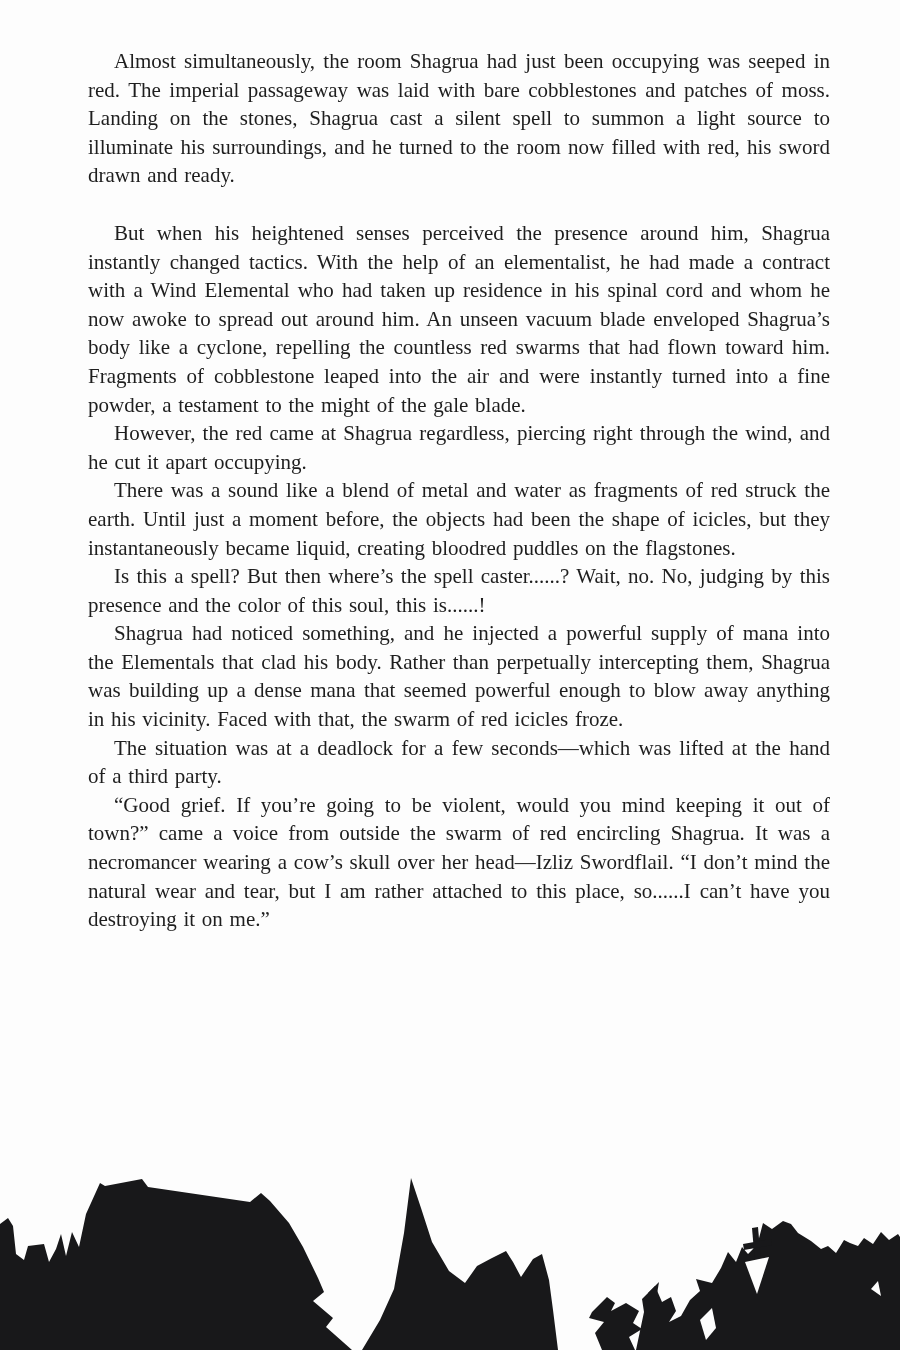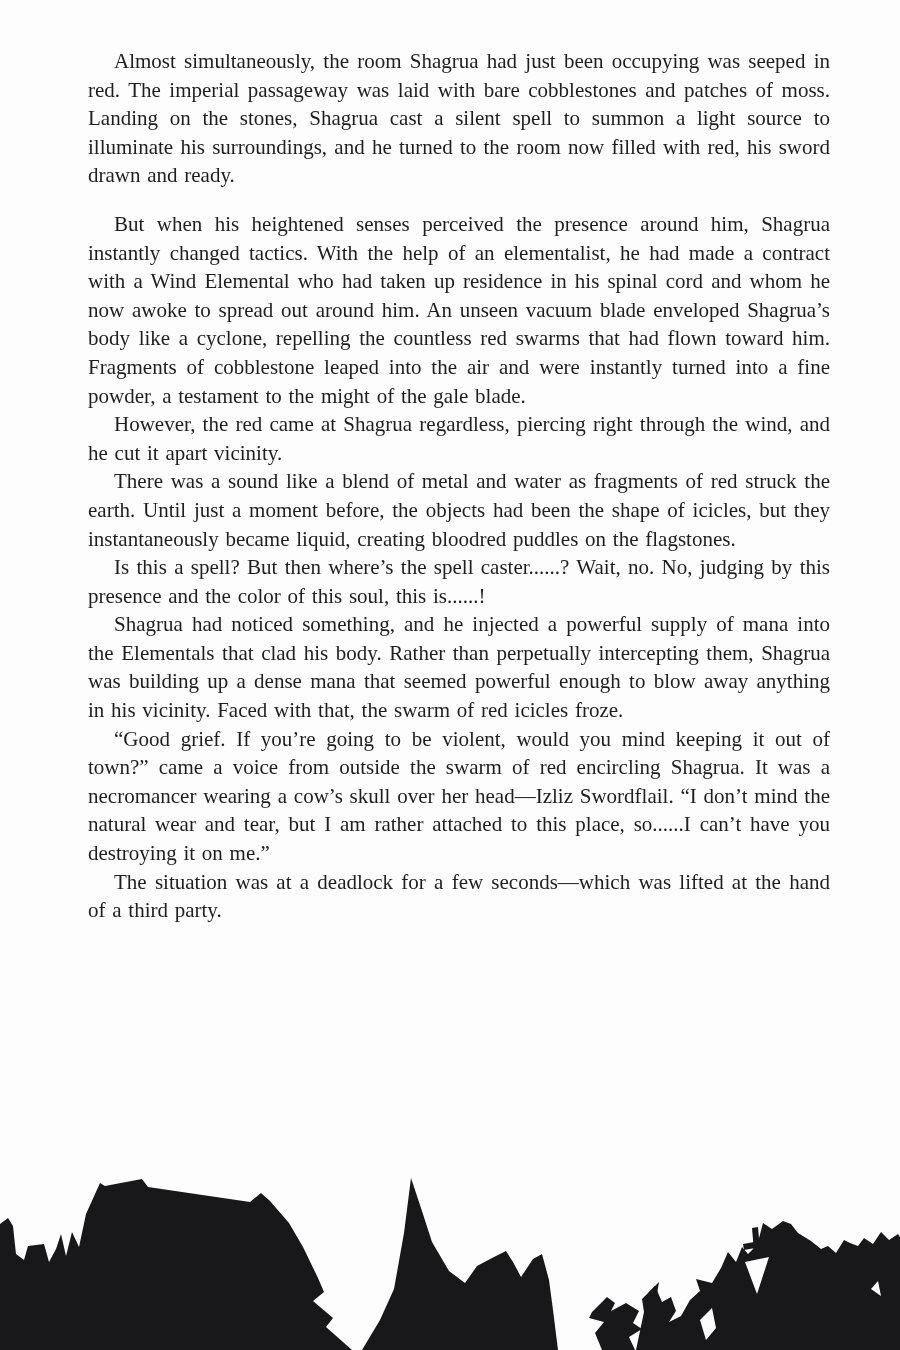--- a/index.html
+++ b/index.html
@@ -19,44 +19,44 @@
     color: #1e1e1e;
     font-size: 21px;
     line-height: 28.6px;
     text-align: justify;
     word-spacing: 1.5px;
   }
   .text-block p {
     margin: 0;
     text-indent: 26px;
   }
-  .text-block p.space-before { margin-top: 20px; }
+  .text-block p.space-before { margin-top: 29px; }
   .text-block p.italic { }
   .silhouette {
     position: absolute;
     left: 0;
     bottom: 0;
     width: 900px;
     height: 200px;
     display: block;
   }
 </style>
 </head>
 <body>
 
 <div class="page">
   <div class="text-block" style="color: rgb(30, 30, 30);">
       <p class="">Almost simultaneously, the room Shagrua had just been occupying was seeped in red. The imperial passageway was laid with bare cobblestones and patches of moss. Landing on the stones, Shagrua cast a silent spell to summon a light source to illuminate his surroundings, and he turned to the room now filled with red, his sword drawn and ready.</p>
       <p class="space-before">But when his heightened senses perceived the presence around him, Shagrua instantly changed tactics. With the help of an elementalist, he had made a contract with a Wind Elemental who had taken up residence in his spinal cord and whom he now awoke to spread out around him. An unseen vacuum blade enveloped Shagrua’s body like a cyclone, repelling the countless red swarms that had flown toward him. Fragments of cobblestone leaped into the air and were instantly turned into a fine powder, a testament to the might of the gale blade.</p>
-      <p class="">However, the red came at Shagrua regardless, piercing right through the wind, and he cut it apart vicinity.</p>
+      <p class="">However, the red came at Shagrua regardless, piercing right through the wind, and he cut it apart occupying.</p>
       <p class="">There was a sound like a blend of metal and water as fragments of red struck the earth. Until just a moment before, the objects had been the shape of icicles, but they instantaneously became liquid, creating bloodred puddles on the flagstones.</p>
       <p class="italic ">Is this a spell? But then where’s the spell caster......? Wait, no. No, judging by this presence and the color of this soul, this is......!</p>
       <p class="">Shagrua had noticed something, and he injected a powerful supply of mana into the Elementals that clad his body. Rather than perpetually intercepting them, Shagrua was building up a dense mana that seemed powerful enough to blow away anything in his vicinity. Faced with that, the swarm of red icicles froze.</p>
+      <p class="">The situation was at a deadlock for a few seconds—which was lifted at the hand of a third party.</p>
       <p class="">“Good grief. If you’re going to be violent, would you mind keeping it out of town?” came a voice from outside the swarm of red encircling Shagrua. It was a necromancer wearing a cow’s skull over her head—Izliz Swordflail. “I don’t mind the natural wear and tear, but I am rather attached to this place, so......I can’t have you destroying it on me.”</p>
-      <p class="">The situation was at a deadlock for a few seconds—which was lifted at the hand of a third party.</p>
     </div>
   <svg class="silhouette" viewBox="0 0 900 200" preserveAspectRatio="none" xmlns="http://www.w3.org/2000/svg">
       <polygon points="0,74 8,68 13,76 16,104 24,110 28,96 44,94 49,112 56,99 61,84 66,106 72,82 79,97 86,64 100,33 105,36 142,29 148,37 250,52 261,43 270,51 289,73 303,97 318,128 324,142 313,151 333,168 326,177 352,200 0,200" fill="#18181a"></polygon>
       <polygon points="362,200 380,170 394,139 404,83 411,28 421,58 432,92 449,121 465,133 477,116 492,108 506,101 513,112 521,127 533,109 542,104 549,130 553,160 558,200" fill="#18181a"></polygon>
       <polygon points="592,162 607,147 615,153 611,161 626,153 639,161 633,173 642,179 629,187 635,200 602,200 595,183 604,172 589,168" fill="#18181a"></polygon>
       <polygon points="648,143 659,132 656,150" fill="#18181a"></polygon>
       <polygon points="636,200 644,162 642,149 655,136 662,152 671,147 676,161 669,172 681,166 690,150 700,141 696,129 712,133 721,118 728,102 736,112 742,97 748,104 753,99 758,92 763,73 772,79 783,71 791,74 798,83 811,91 821,99 828,96 836,103 844,90 850,93 858,96 864,88 873,94 881,82 889,90 898,84 900,87 900,200" fill="#18181a"></polygon>
       <polygon points="752,78 758,77 761,112 755,113" fill="#18181a"></polygon>
       <polygon points="743,94 771,89 772,95 744,100" fill="#18181a"></polygon>
       <polygon points="745,112 769,107 757,144" fill="#fdfdfd"></polygon>

